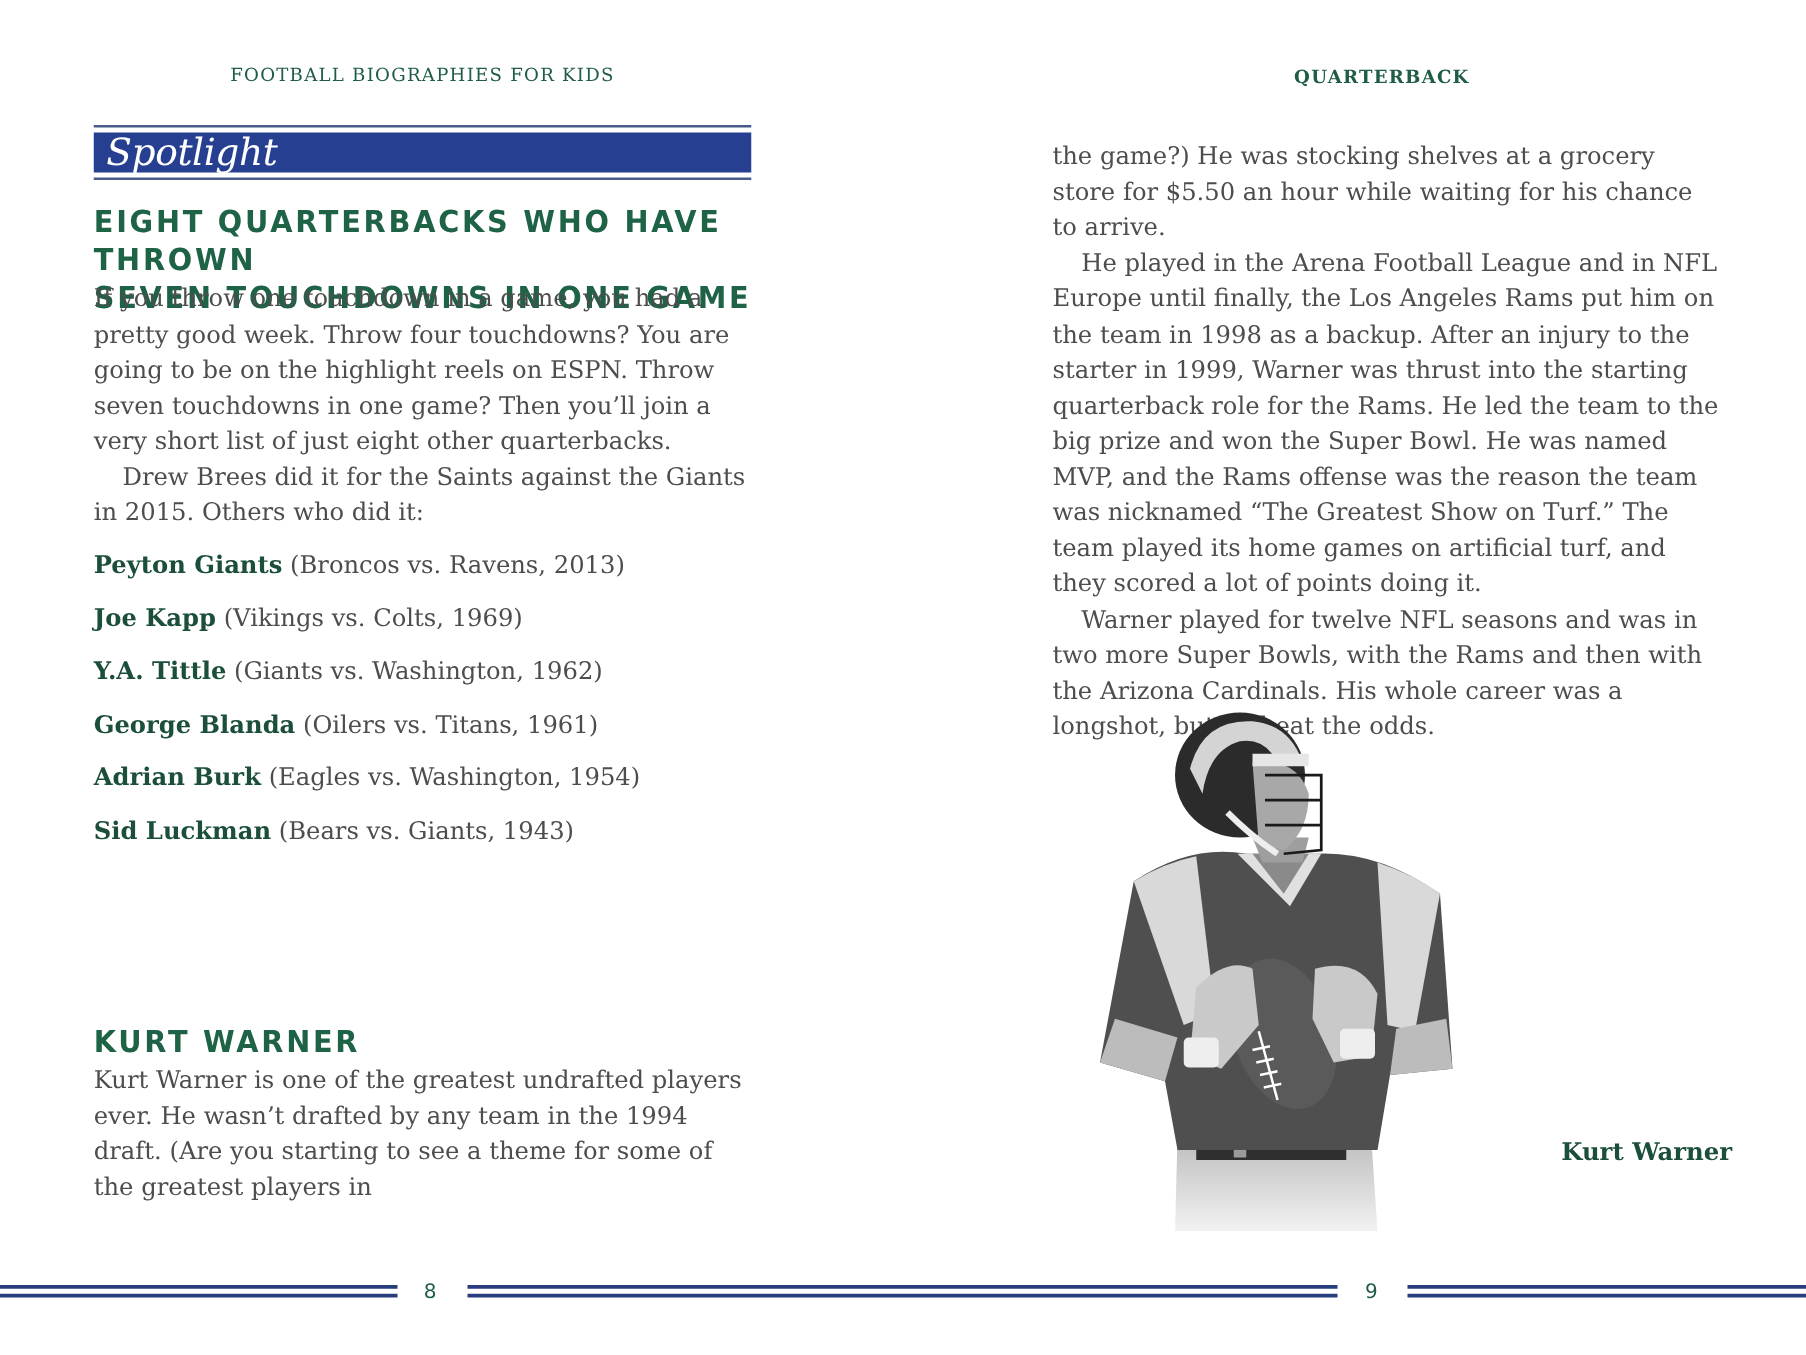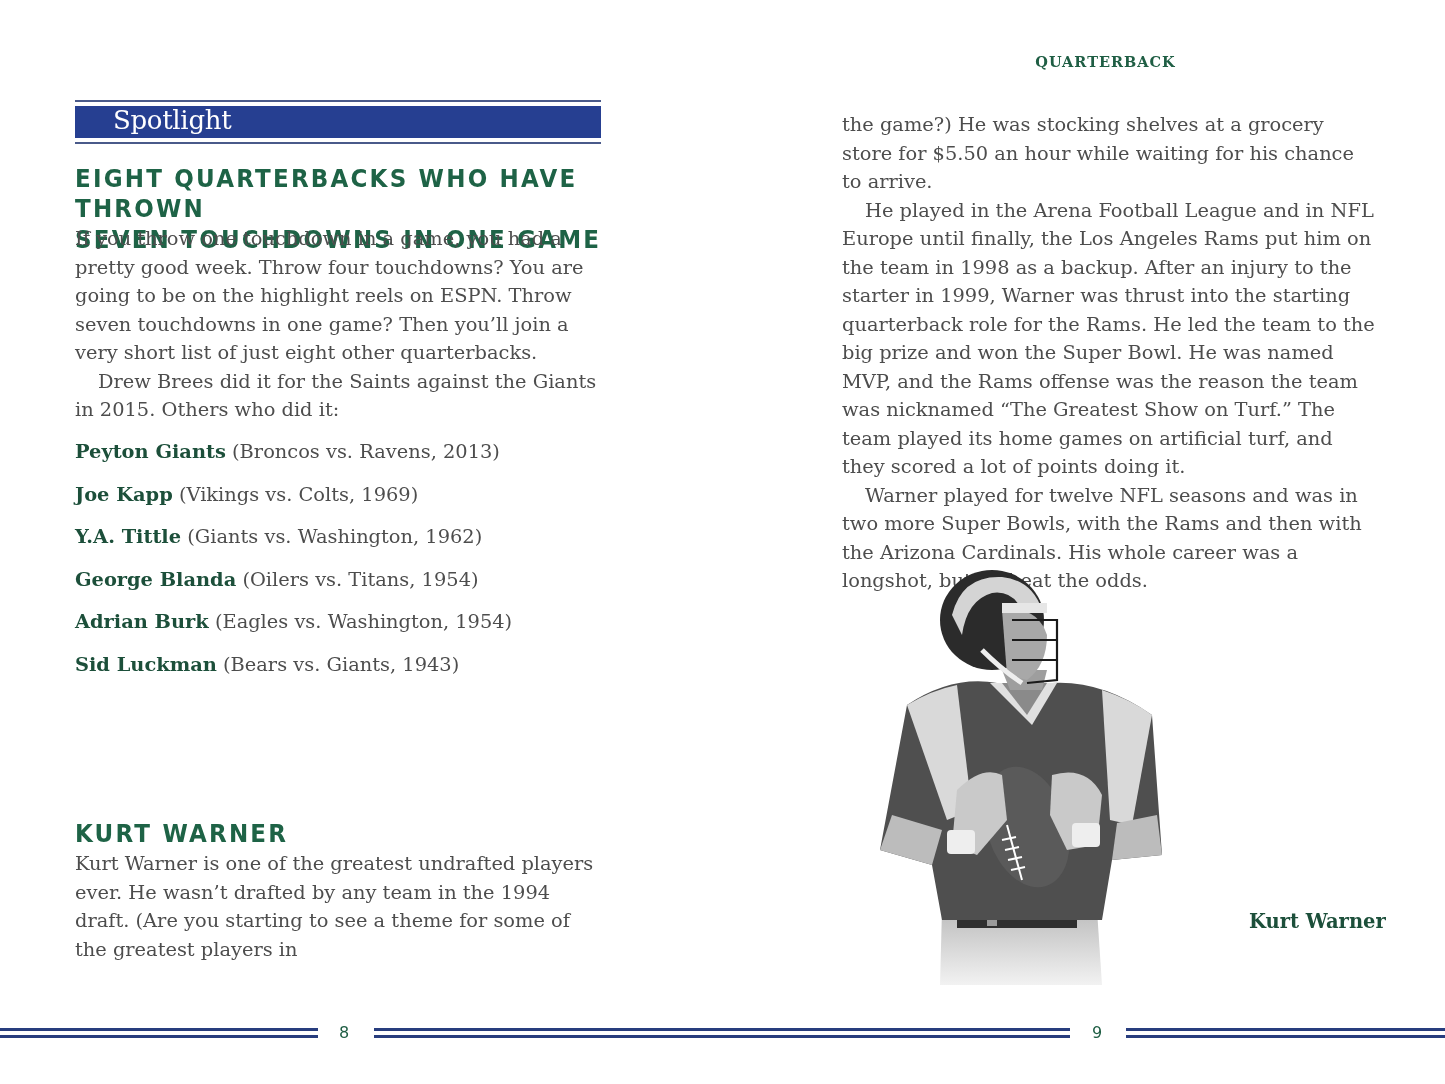--- a/index.html
+++ b/index.html
@@ -13,21 +13,21 @@
       font-family:"DejaVu Serif", serif; font-size:14.5px; letter-spacing:1px; color:#1f5e44; }
     .page-left .running-head { left:74px; width:528px; right:auto; }
     .page-right .running-head { left:120px; width:527px; right:auto;font-weight:bold; }
 
     .banner { position:absolute; left:75px; width:526px; height:44px; }
     .banner .rule-top, .banner .rule-bottom { position:absolute; left:0; right:0; height:2px; }
     .banner .rule-top { top:0; }
     .banner .rule-bottom { bottom:0; }
     .banner .bar { position:absolute; top:6px; bottom:6px; left:0; right:0; }
     .banner .label { position:absolute; left:10px; top:5px; color:#fff;
-      font-family:"DejaVu Serif", serif; font-size:26px; letter-spacing:-0.3px;margin-left:28px; }
+      font-family:"DejaVu Serif", serif; font-style:italic; font-size:30px; letter-spacing:-0.3px; }
     .banner.blue .rule-top, .banner.blue .rule-bottom { background:#4a5a8a; }
     .banner.blue .bar { background:#263f91; }
     .banner.green .rule-top, .banner.green .rule-bottom { background:#4e6f62; }
     .banner.green .bar { background:#3c7a5b; }
 
     .heading { position:absolute; left:75px; width:540px; color:#1e6346;
       font-family:"DejaVu Sans", sans-serif; font-weight:bold; font-size:23px;
       letter-spacing:2.2px; line-height:29px; text-transform:uppercase; transform:scaleY(1.05); }
 
     .body-text { position:absolute; font-size:19.4px; line-height:28.5px; color:#4d4d4d;
@@ -45,20 +45,21 @@
     .footer { position:absolute; top:1028px; height:12px; }
     .footer .line { position:absolute; height:3px; background:#283d7e; }
     .footer .line.l1 { top:0; }
     .footer .line.l2 { top:7px; }
     .folio { position:absolute; top:1023px; font-size:16px; color:#1f5e44; font-family:"DejaVu Sans", sans-serif; }
   </style>
 </head>
 <body>
 
 <div class="page page-left">
+  <div class="running-head">FOOTBALL BIOGRAPHIES FOR KIDS</div>
 
   <div class="banner blue" style="top:100px;">
     <div class="rule-top"></div>
     <div class="bar"></div>
     <div class="rule-bottom"></div>
     <span class="label">Spotlight</span>
   </div>
 
   <div class="heading" style="top:166px;">
     <div>EIGHT QUARTERBACKS WHO HAVE THROWN</div>
@@ -67,21 +68,21 @@
 
   <div class="body-text" style="left:75px; top:225px; width:530px;">
     <p>If you throw one touchdown in a game, you had a pretty good week. Throw four touchdowns? You are going to be on the highlight reels on ESPN. Throw seven touchdowns in one game? Then you’ll join a very short list of just eight other quarterbacks.</p>
     <p class="indent">Drew Brees did it for the Saints against the Giants in 2015. Others who did it:</p>
   </div>
 
   <ul class="qb-list">
     <li><span class="name">Peyton Giants</span> <span>(Broncos vs. Ravens, 2013)</span></li>
     <li><span class="name">Joe Kapp</span> <span>(Vikings vs. Colts, 1969)</span></li>
     <li><span class="name">Y.A. Tittle</span> <span>(Giants vs. Washington, 1962)</span></li>
-    <li><span class="name">George Blanda</span> <span>(Oilers vs. Titans, 1954)</span></li>
+    <li><span class="name">George Blanda</span> <span>(Oilers vs. Titans, 1961)</span></li>
     <li><span class="name">Adrian Burk</span> <span>(Eagles vs. Washington, 1954)</span></li>
     <li><span class="name">Sid Luckman</span> <span>(Bears vs. Giants, 1943)</span></li>
   </ul>
 
 
   <div class="heading" style="top:820px;">KURT WARNER</div>
 
   <div class="body-text" style="left:75px; top:850px; width:530px;">
     <p>Kurt Warner is one of the greatest undrafted players ever. He wasn’t drafted by any team in the 1994 draft. (Are you starting to see a theme for some of the greatest players in</p>
   </div>

